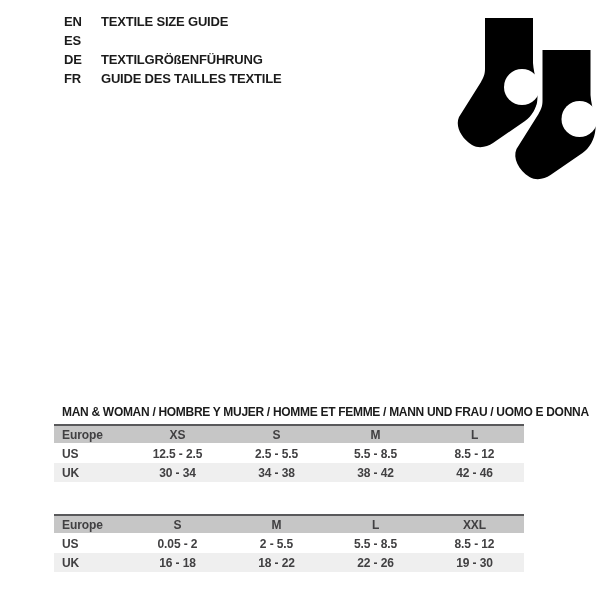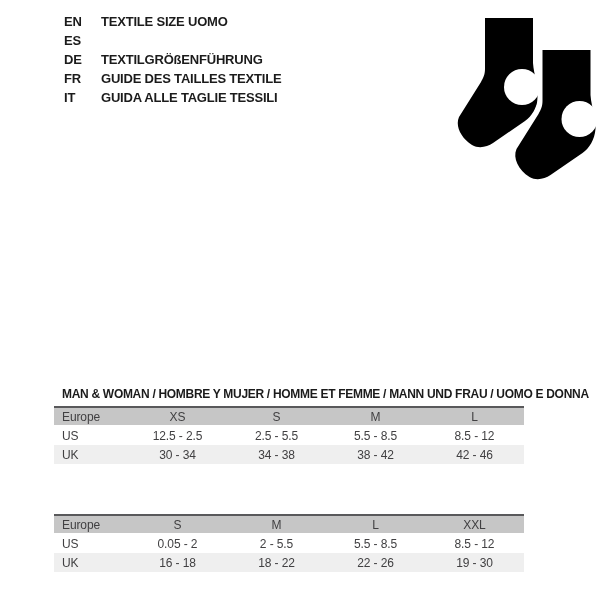--- a/index.html
+++ b/index.html
@@ -14,59 +14,55 @@
 
   
   .category-title{position:absolute;left:22px;top:109px;font-size:13px;font-weight:700;
                   color:var(--heading-text,#1b1b1b);letter-spacing:-0.2px;white-space:nowrap;}
 
   
   .socks-svg{position:absolute;left:395px;top:5px;color:var(--icon-color,#000);}
 
   
   .table-block{position:absolute;left:14px;width:470px;}
-  .table-block.adult{top:388px;}
+  .table-block.adult{top:406px;}
   .table-block.children{top:514px;}
   .table-title{font-size:12px;font-weight:700;color:var(--heading-text,#1b1b1b);
                padding-left:8px;line-height:13px;margin:0 0 5px 0;letter-spacing:-0.3px;white-space:nowrap;}
   table.size-table{border-collapse:collapse;table-layout:fixed;width:470px;
                    border-top:2px solid var(--table-top-border,#59595b);}
   table.size-table th,table.size-table td{
-      font-size:12px;font-weight:400;color:var(--table-text,#414042);
+      font-size:12px;font-weight:700;color:var(--table-text,#414042);
       text-align:center;padding:0;letter-spacing:-0.1px;white-space:nowrap;overflow:hidden;}
   table.size-table th{background:var(--header-row-bg,#c6c6c6);height:17px;border-bottom:1px solid #fff;}
   table.size-table th:first-child,table.size-table td:first-child{
       width:66px;text-align:left;padding-left:8px;}
   table.size-table tbody tr:first-child td{height:19px;background:var(--row-bg,#ffffff);}
   table.size-table tbody tr:last-child  td{height:19px;background:var(--row-alt-bg,#efefef);}
 </style>
 </head>
 <body>
 
 <div class="page">
 
   <div class="lang-list">
       <div class="lang-row">
         <span class="lang-code">EN</span>
-        <span>TEXTILE SIZE UOMO</span>
+        <span>TEXTILE SIZE GUIDE</span>
       </div>
       <div class="lang-row">
         <span class="lang-code">ES</span>
       </div>
       <div class="lang-row">
         <span class="lang-code">DE</span>
         <span>TEXTILGRÖßENFÜHRUNG</span>
       </div>
       <div class="lang-row">
         <span class="lang-code">FR</span>
         <span>GUIDE DES TAILLES TEXTILE</span>
-      </div>
-      <div class="lang-row">
-        <span class="lang-code">IT</span>
-        <span>GUIDA ALLE TAGLIE TESSILI</span>
       </div>
     </div>
 
 
   <svg class="socks-svg" width="175" height="185" viewBox="0 0 175 185" aria-hidden="true">
     <defs>
       <path id="sock-shape" d="M50,13 L98,13 L98,58
            C99,72 104,80 103,92
            C102,103 97,111 90,116
            L58,138

